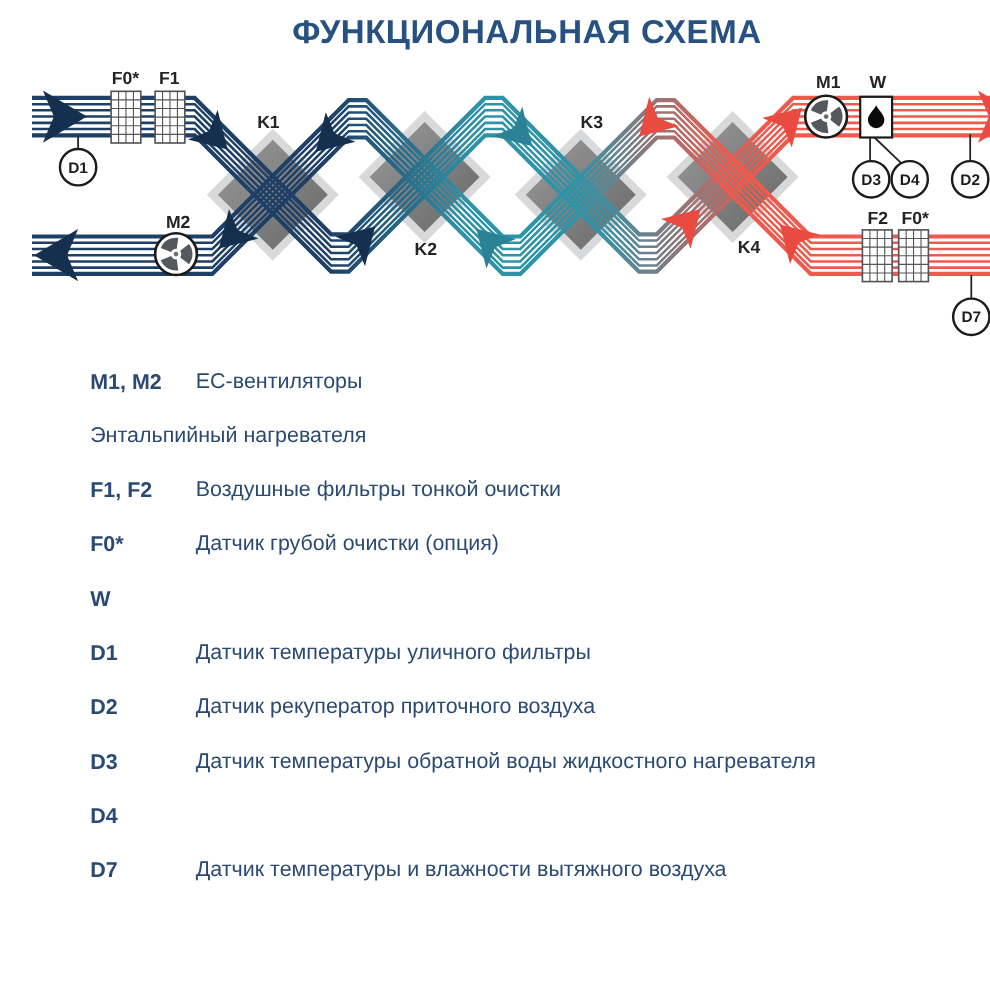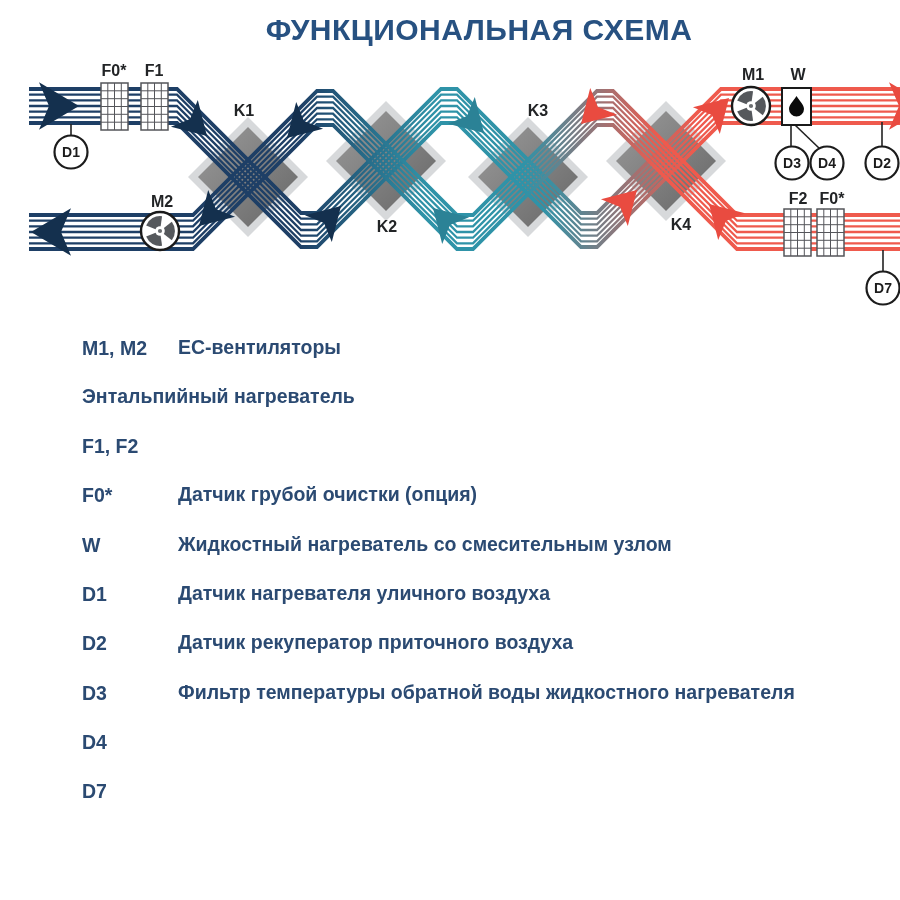--- a/index.html
+++ b/index.html
@@ -6,21 +6,21 @@
   .page{position:relative;width:900px;height:900px;background:#ffffff;overflow:hidden;
         font-family:"Liberation Sans","DejaVu Sans",sans-serif;margin-left:29px;}
   .title{position:absolute;top:13px;left:0;width:100%;text-align:center;
          font-size:30px;font-weight:700;letter-spacing:.5px;color:#275181;}
   .diagram-svg{position:absolute;top:0;left:0;}
   .legend{position:absolute;top:336px;left:53px;width:830px;display:flex;flex-direction:column;gap:25px;
           color:#2b4a72;font-size:19.5px;}
   .lrow{display:flex;align-items:flex-start;}
   .lkey{width:96px;font-weight:700;flex:none;line-height:1.25;}
   .lkey .k2{display:block;}
-  .ldesc{line-height:1.2;font-weight:bold;}
+  .ldesc{line-height:1.2;}
   svg text{font-family:"Liberation Sans","DejaVu Sans",sans-serif;}
   .complbl{font-size:16px;font-weight:700;fill:#222426;}
   .senslbl{font-size:14px;font-weight:700;fill:#1c1c1c;}
 </style>
 </head>
 <body>
 
 <div class="page">
 
   <div class="title">ФУНКЦИОНАЛЬНАЯ СХЕМА</div>
@@ -179,46 +179,47 @@
     <text class="complbl" x="769" y="204" text-anchor="middle">F2</text>
     <text class="complbl" x="803" y="204" text-anchor="middle">F0*</text>
   </svg>
 
   <div class="legend">
     <div class="lrow">
       <div class="lkey"><span>M1, M2</span></div>
       <div class="ldesc">ЕС-вентиляторы</div>
     </div>
     <div class="lrow">
-      <div class="ldesc">Энтальпийный нагреватель</div>
+      <div class="ldesc">Энтальпийный нагревателя</div>
     </div>
     <div class="lrow">
       <div class="lkey"><span>F1, F2</span></div>
+      <div class="ldesc">Воздушные фильтры тонкой очистки</div>
     </div>
     <div class="lrow">
       <div class="lkey"><span>F0*</span></div>
       <div class="ldesc">Датчик грубой очистки (опция)</div>
     </div>
     <div class="lrow">
       <div class="lkey"><span>W</span></div>
-      <div class="ldesc">Жидкостный нагреватель со смесительным узлом</div>
     </div>
     <div class="lrow">
       <div class="lkey"><span>D1</span></div>
-      <div class="ldesc">Датчик нагревателя уличного воздуха</div>
+      <div class="ldesc">Датчик температуры уличного фильтры</div>
     </div>
     <div class="lrow">
       <div class="lkey"><span>D2</span></div>
       <div class="ldesc">Датчик рекуператор приточного воздуха</div>
     </div>
     <div class="lrow">
       <div class="lkey"><span>D3</span></div>
-      <div class="ldesc">Фильтр температуры обратной воды жидкостного нагревателя</div>
+      <div class="ldesc">Датчик температуры обратной воды жидкостного нагревателя</div>
     </div>
     <div class="lrow">
       <div class="lkey"><span>D4</span></div>
     </div>
     <div class="lrow">
       <div class="lkey"><span>D7</span></div>
+      <div class="ldesc">Датчик температуры и влажности вытяжного воздуха</div>
     </div>
   </div>
 
 </div>
 
 </body></html>

